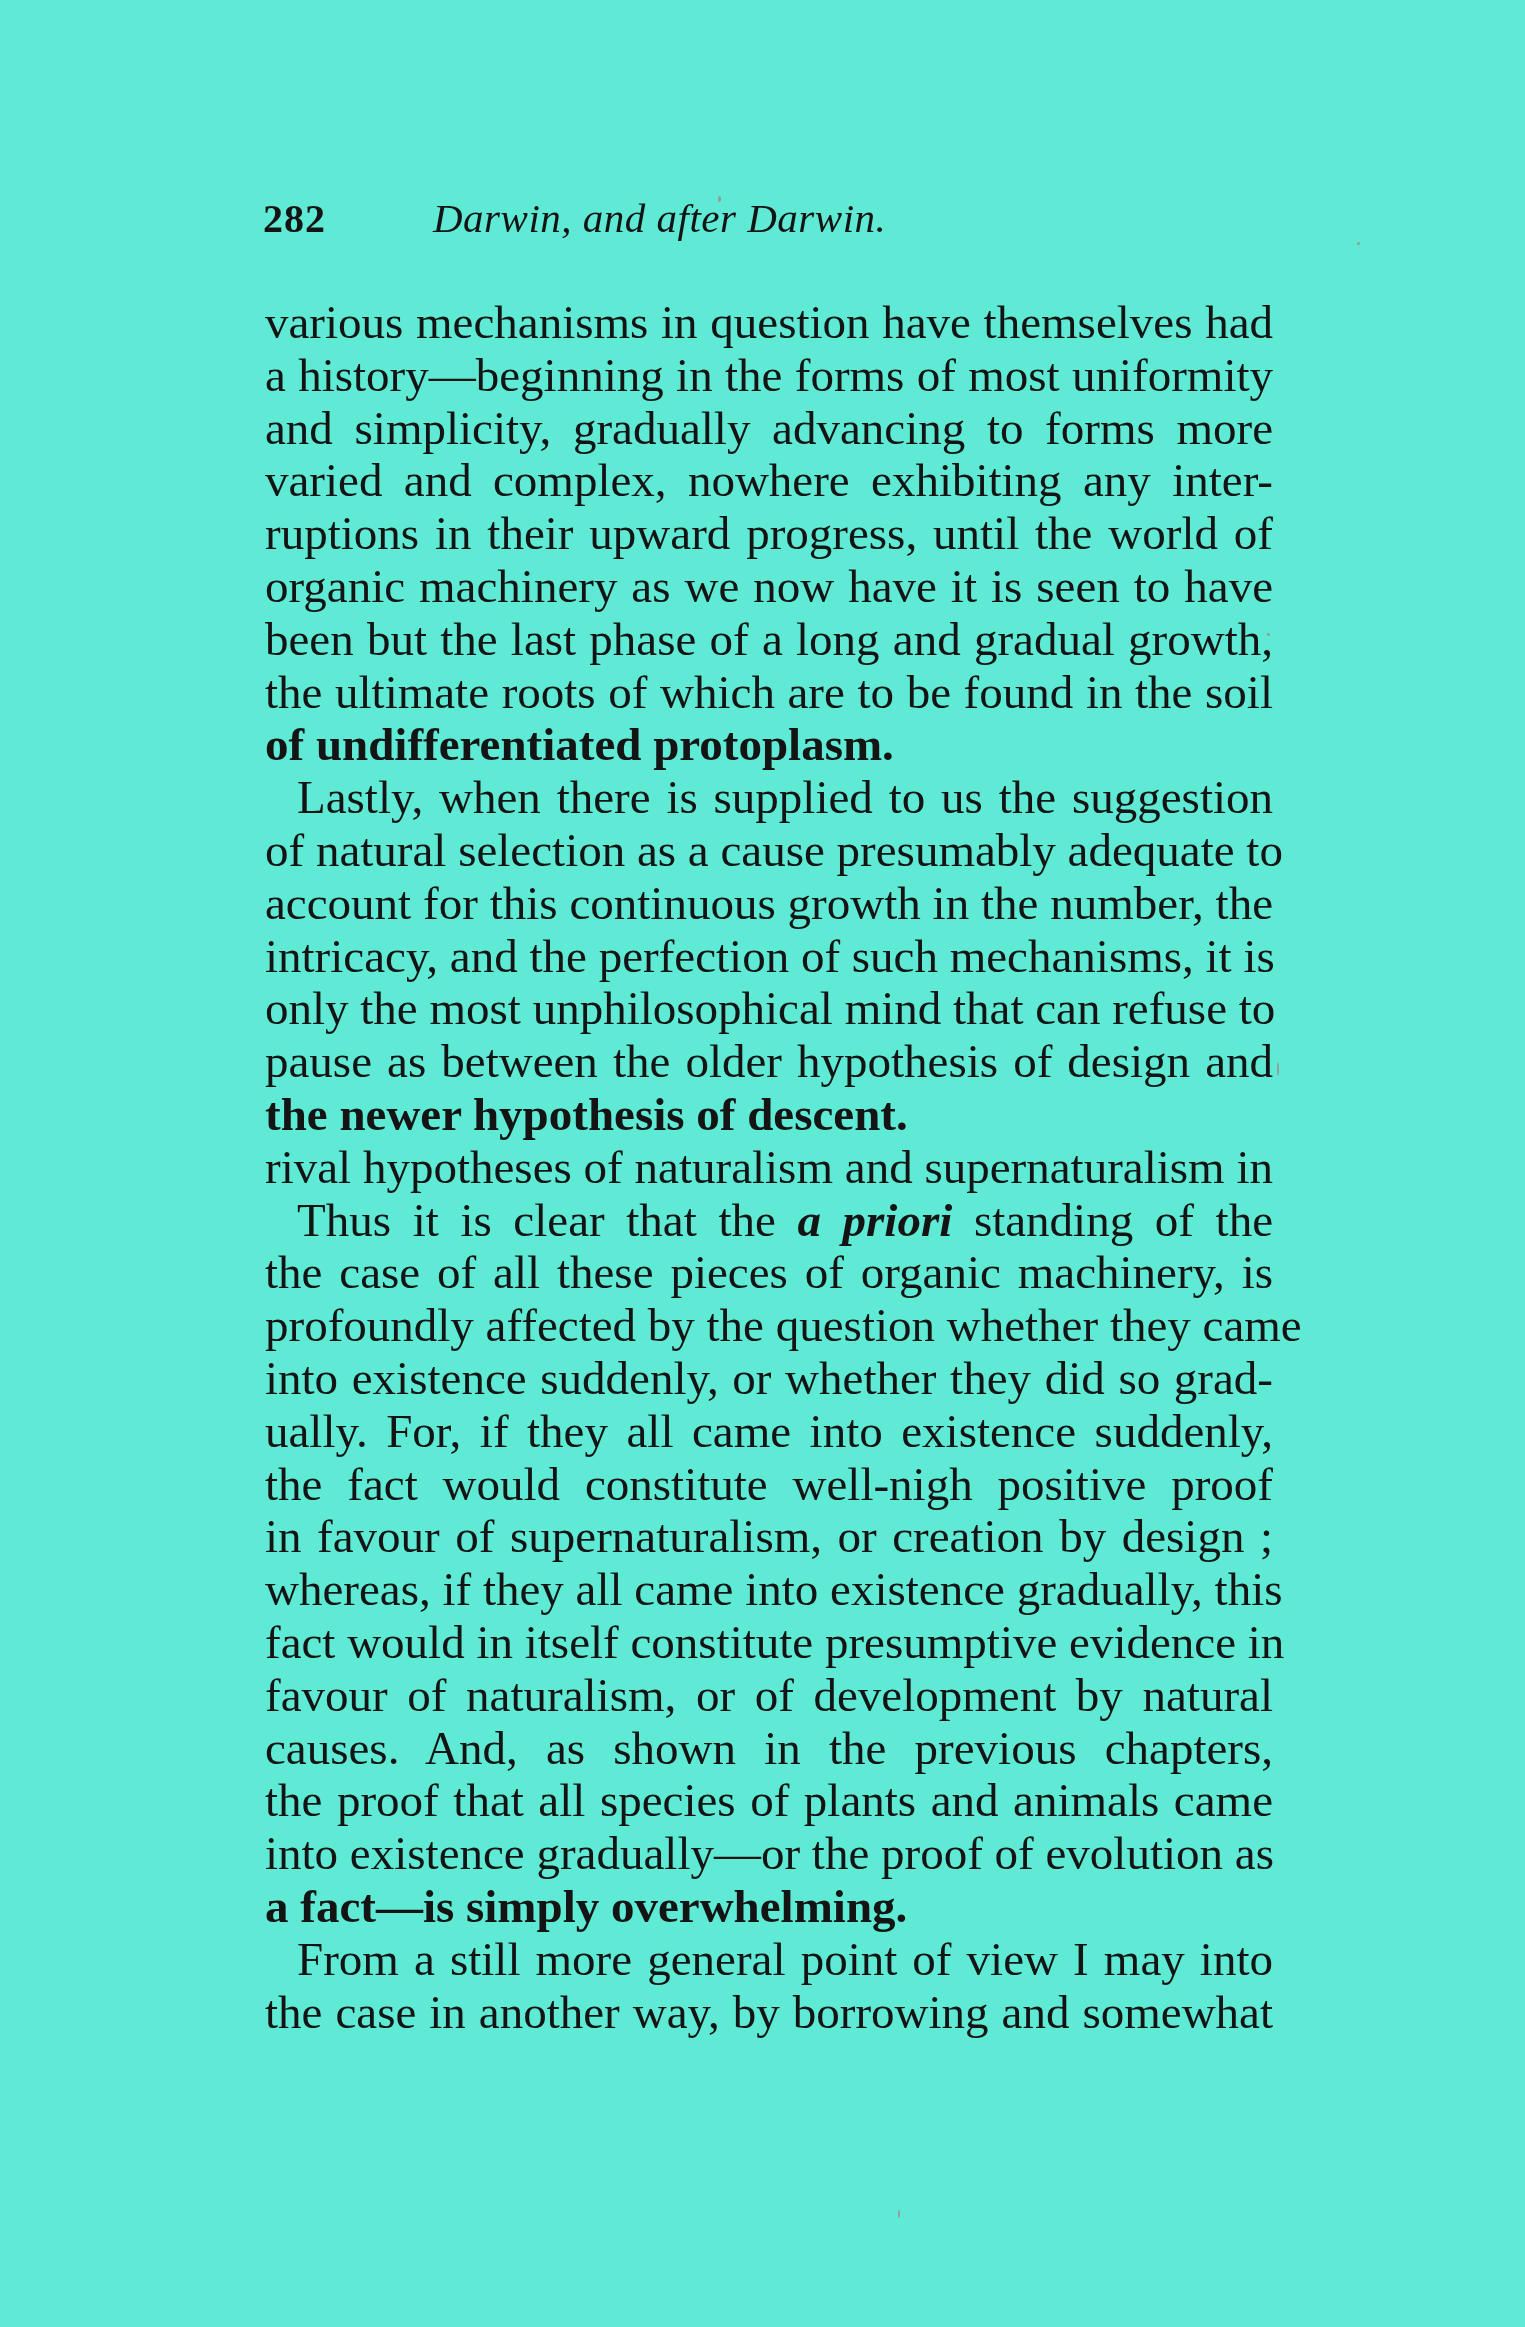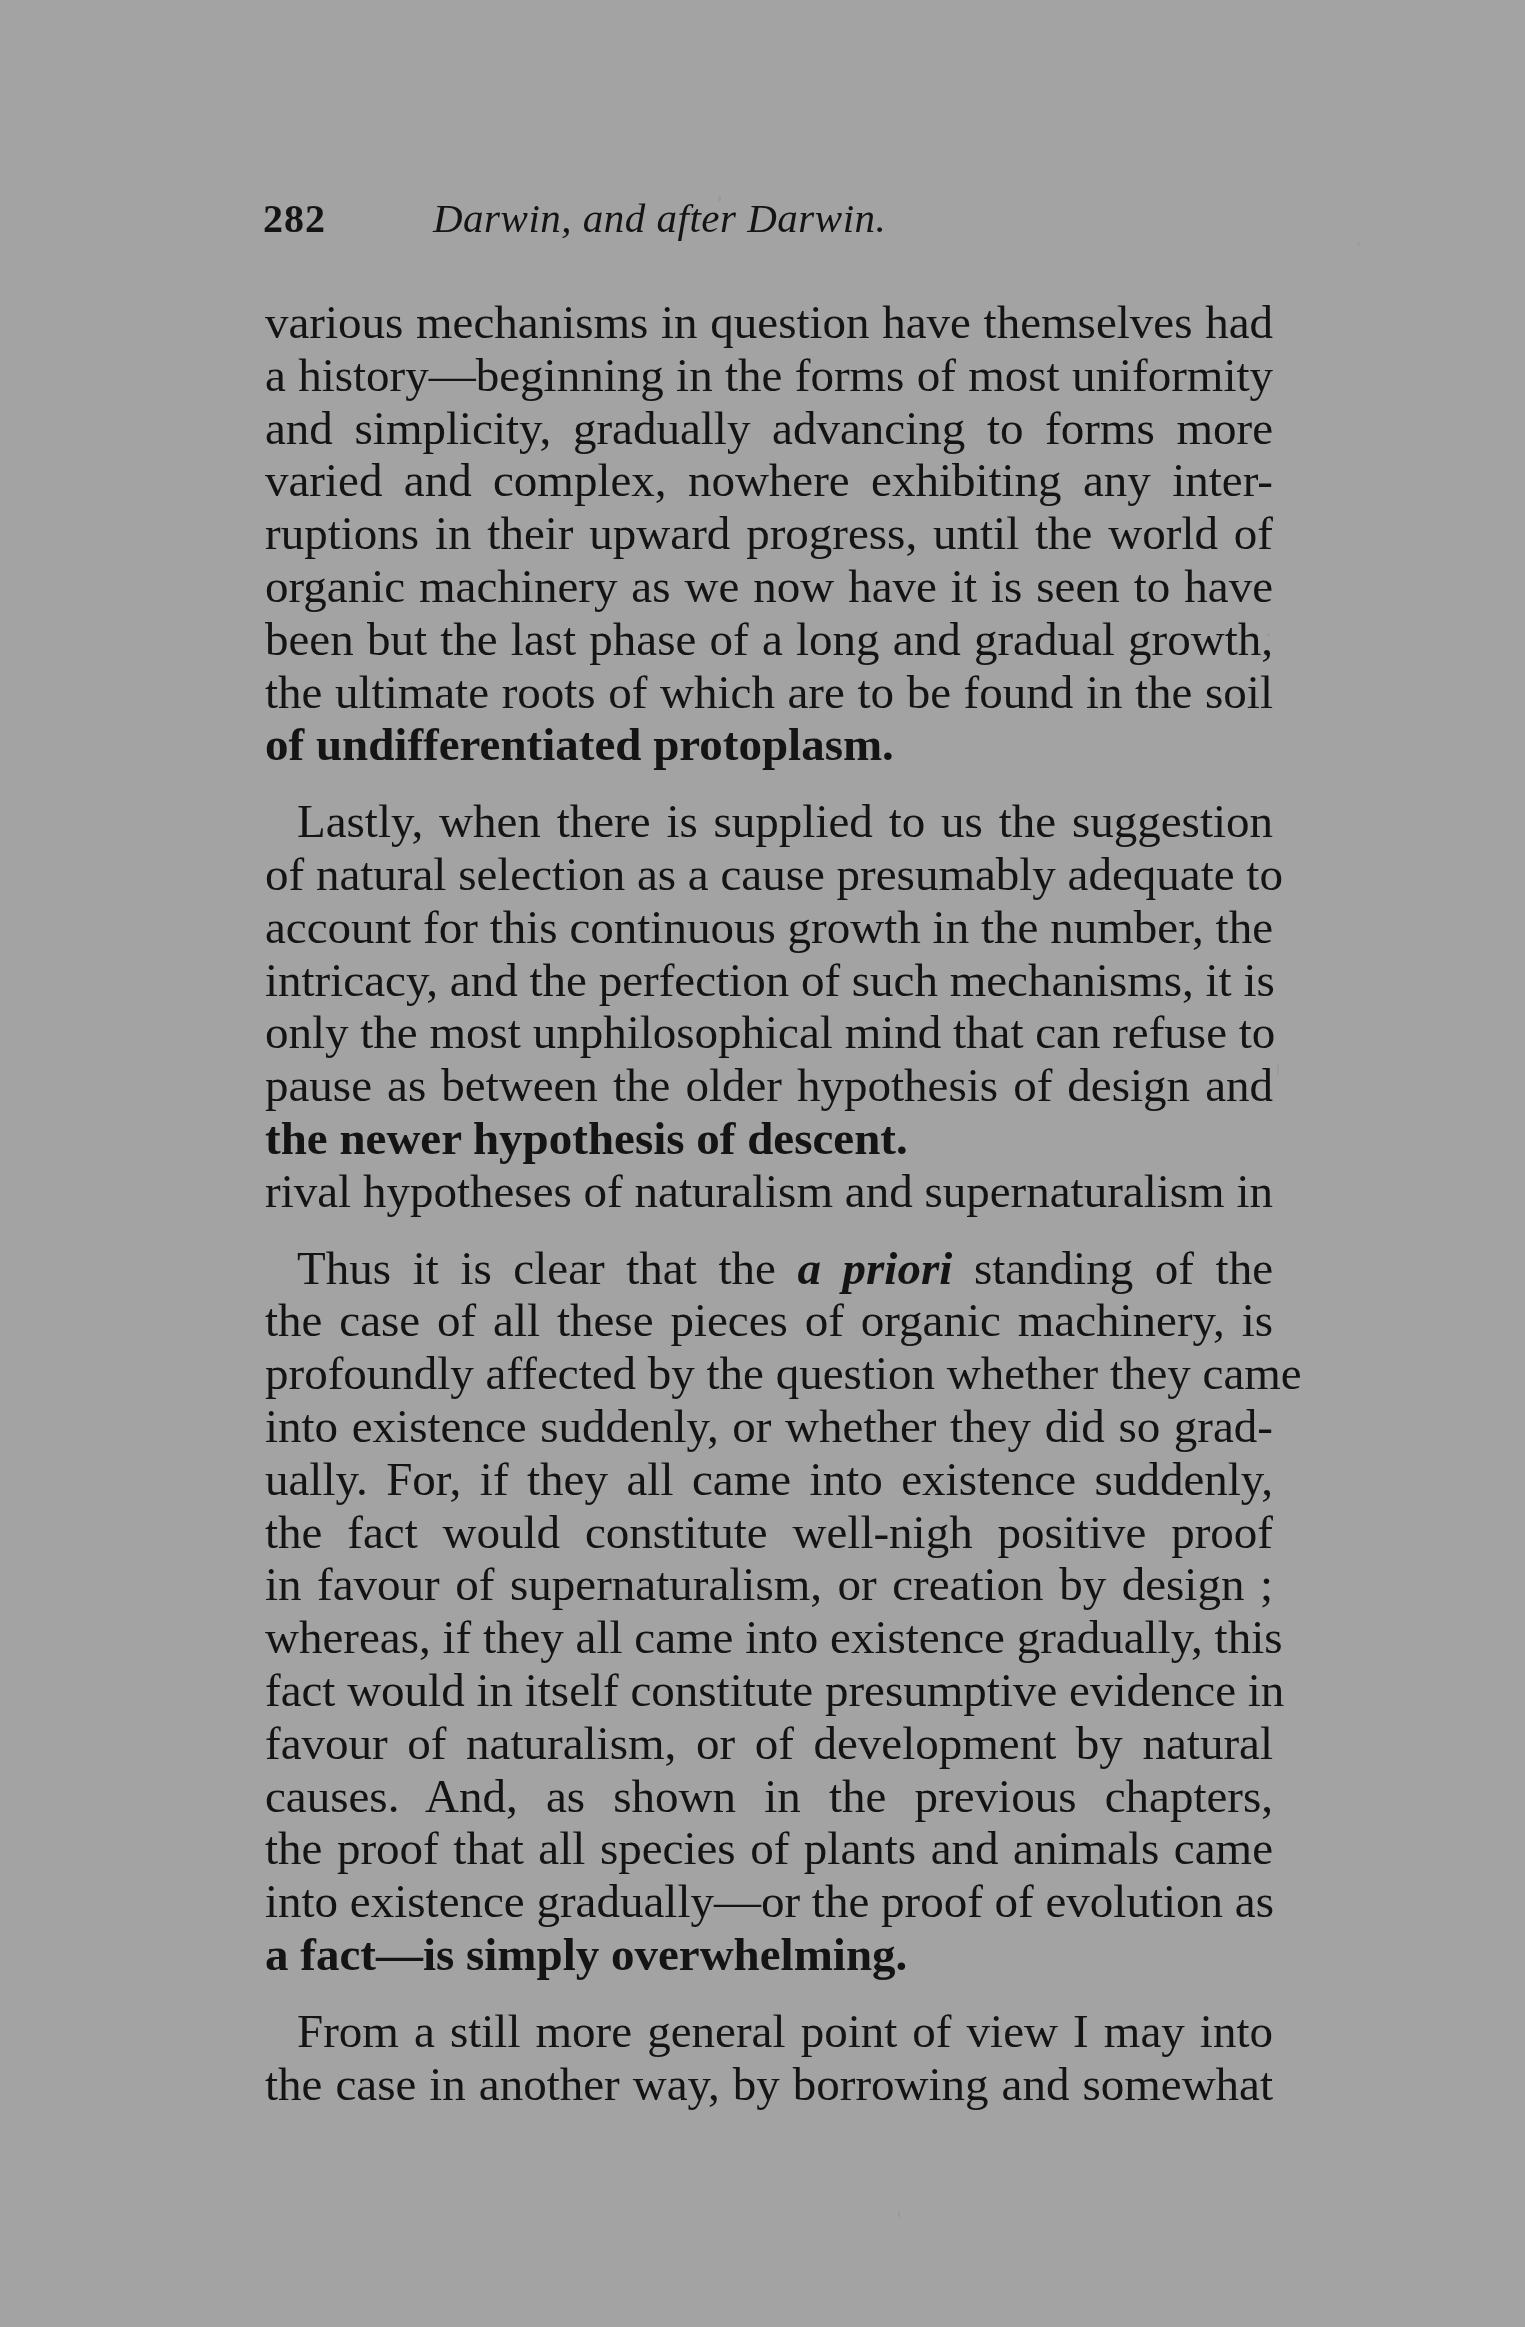--- a/index.html
+++ b/index.html
@@ -1,36 +1,36 @@
 <!DOCTYPE html>
 <html><head>
 <meta charset="utf-8">
 <style>
   html, body { margin: 0; padding: 0; background: #ffffff; }
   body { width: 1525px; height: 2327px; position: relative; overflow: hidden; }
   .page {
     position: absolute; left: 0; top: 0; width: 1525px; height: 2327px;
-    background: #a3a3a3; color: #141414;
+    background: #5eead4; color: #141414;
     font-family: "Liberation Serif", "DejaVu Serif", serif;
   }
   .running-head {
     position: absolute; left: 263px; top: 188px; width: 1000px; height: 60px;
     font-size: 40px; line-height: 60px; white-space: nowrap;
   }
   .page-number { display: inline-block; width: 160px; font-weight: bold; letter-spacing: 1px; }
   .running-title { display: inline-block; font-style: italic; font-size: 41px; letter-spacing: 0.5px; }
   .body-text {
     position: absolute; left: 265px; top: 296px; width: 1008px;
   }
   .line {
     height: 52.8px; line-height: 52.8px; font-size: 47px; white-space: nowrap;
     text-align: justify; text-align-last: justify; display: block;
   }
   .line.last { text-align-last: left; font-weight: bold; }
-  .line.indent { padding-left: 32px; margin-top: 24px; }
+  .line.indent { padding-left: 32px; }
   .line em { font-style: italic; font-weight: bold; }
   .speck { position: absolute; background: #9a9a9a; border-radius: 50%; }
 </style>
 </head>
 <body>
 
 <div class="page">
   <div class="running-head">
     <span class="page-number">282</span>
     <span class="running-title">Darwin, and after Darwin.</span>

